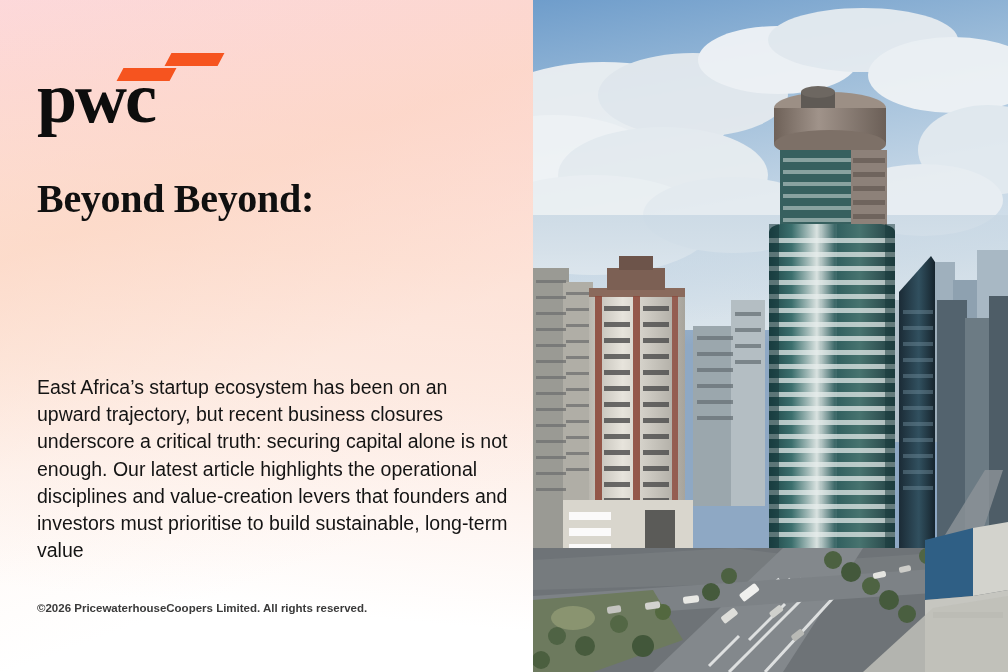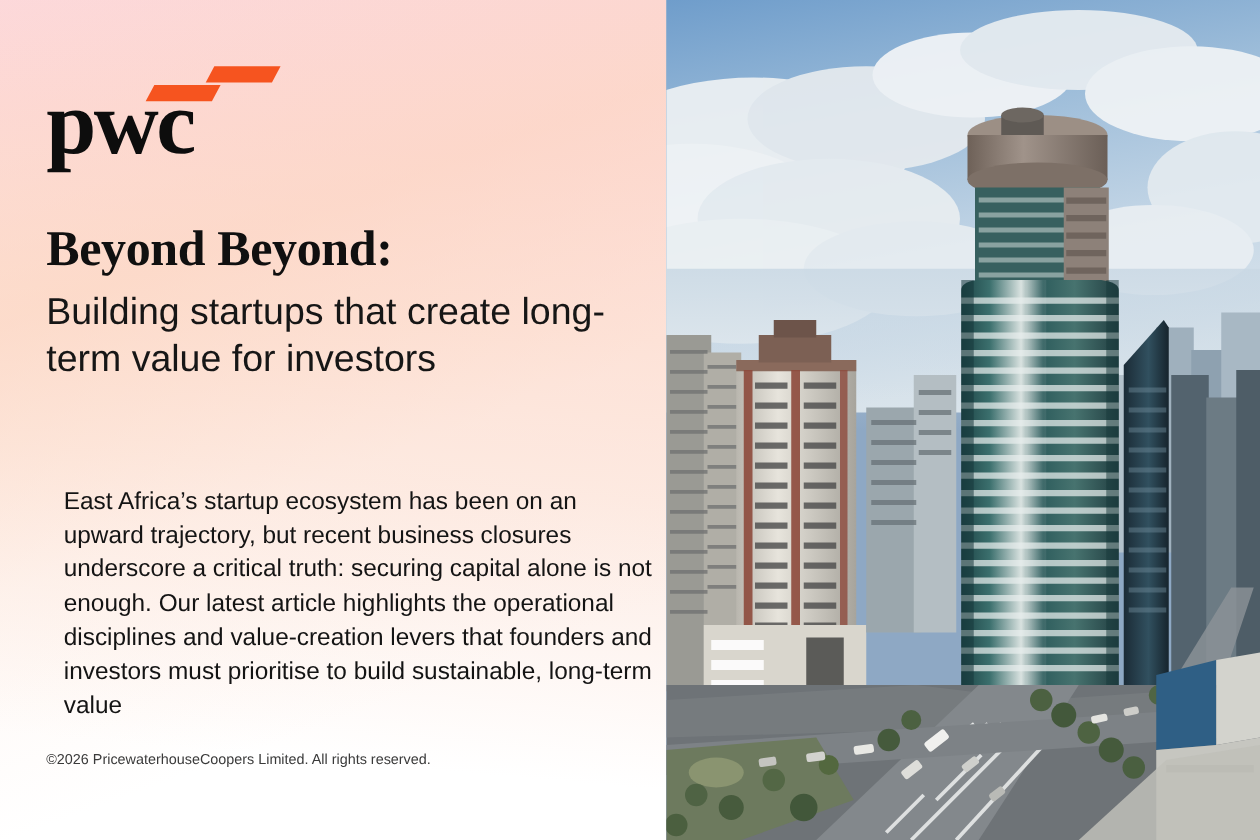--- a/index.html
+++ b/index.html
@@ -112,40 +112,41 @@
     font-size: 30px;
     line-height: 38px;
     color: #161616;
   }
 
   
   .body-copy {
     position: absolute;
     left: 0px;
     top: 374px;
-    margin: 14px;
+    margin: 0;
     width: 475px;
     font-family: "Liberation Sans", sans-serif;
     font-weight: 400;
     font-size: 19.5px;
     line-height: 27.2px;
     color: #141414;
   }
 
   
   .copyright {
     position: absolute;
     left: 0px;
     top: 601px;
     margin: 0;
     font-family: "Liberation Sans", sans-serif;
     font-size: 11.5px;
     line-height: 15px;
     color: #3a3a3a;
     white-space: nowrap;
+    font-weight: bold;
   }
 
   
   .photo {
     position: relative;
     flex: 1 1 auto;
     width: 475px;
     height: 672px;
     overflow: hidden;
     background: #8ea8c4;
@@ -162,21 +163,20 @@
 
       <div class="logo">
         <div class="logo-marks">
           <span class="mark mark-left"></span>
           <span class="mark mark-right"></span>
         </div>
         <div class="logo-word">pwc</div>
       </div>
 
       <h1 class="title">Beyond Beyond:</h1>
-      <h2 class="subtitle">Building startups that create long-term value for investors</h2>
 
       <p class="body-copy">East Africa’s startup ecosystem has been on an upward trajectory, but recent business closures underscore a critical truth: securing capital alone is not enough. Our latest article highlights the operational disciplines and value-creation levers that founders and investors must prioritise to build sustainable, long-term value</p>
 
       <p class="copyright">©2026 PricewaterhouseCoopers Limited. All rights reserved.</p>
     </div>
   </div>
 
   <div class="photo">
     <svg viewBox="0 0 475 672" preserveAspectRatio="xMidYMid slice">
       <defs>

